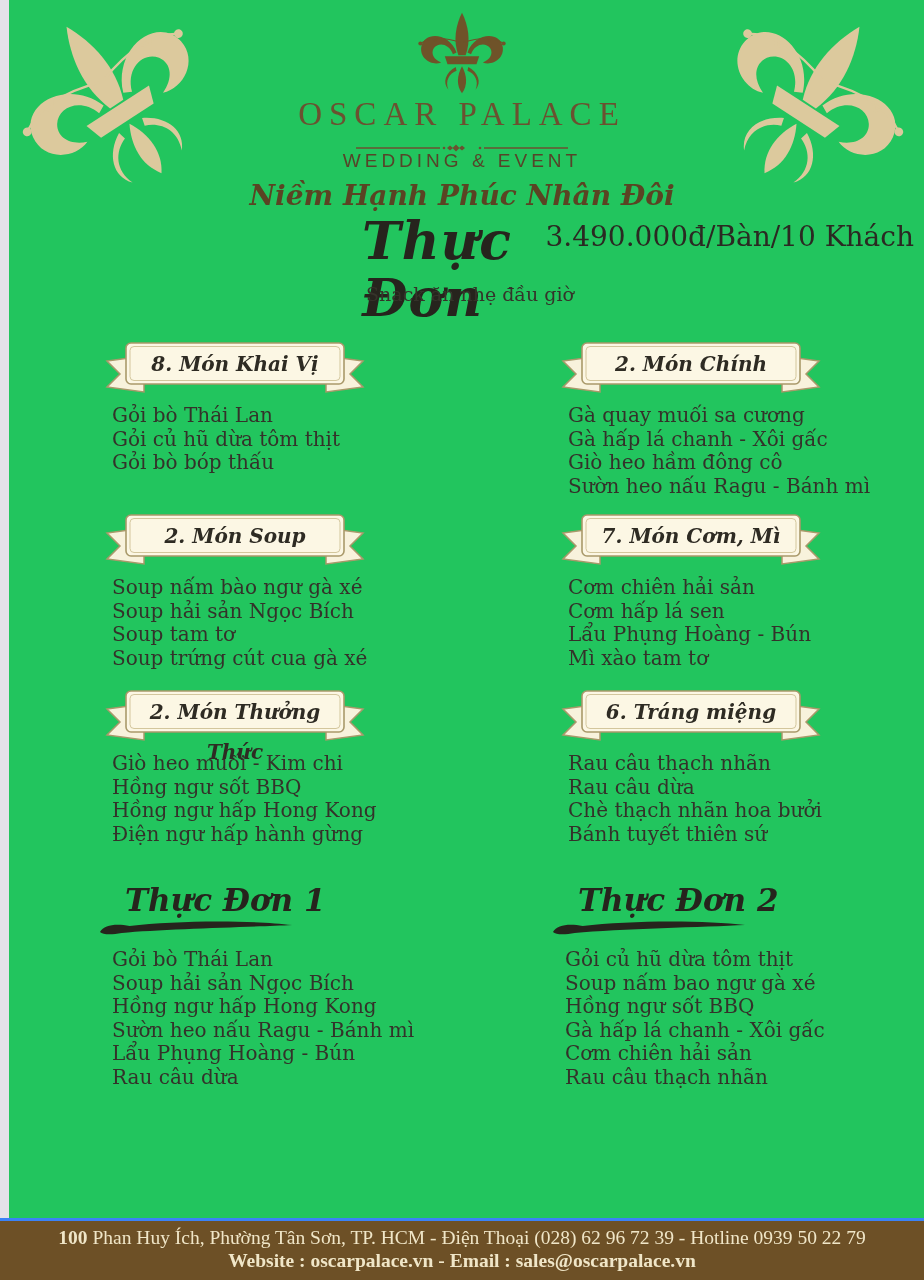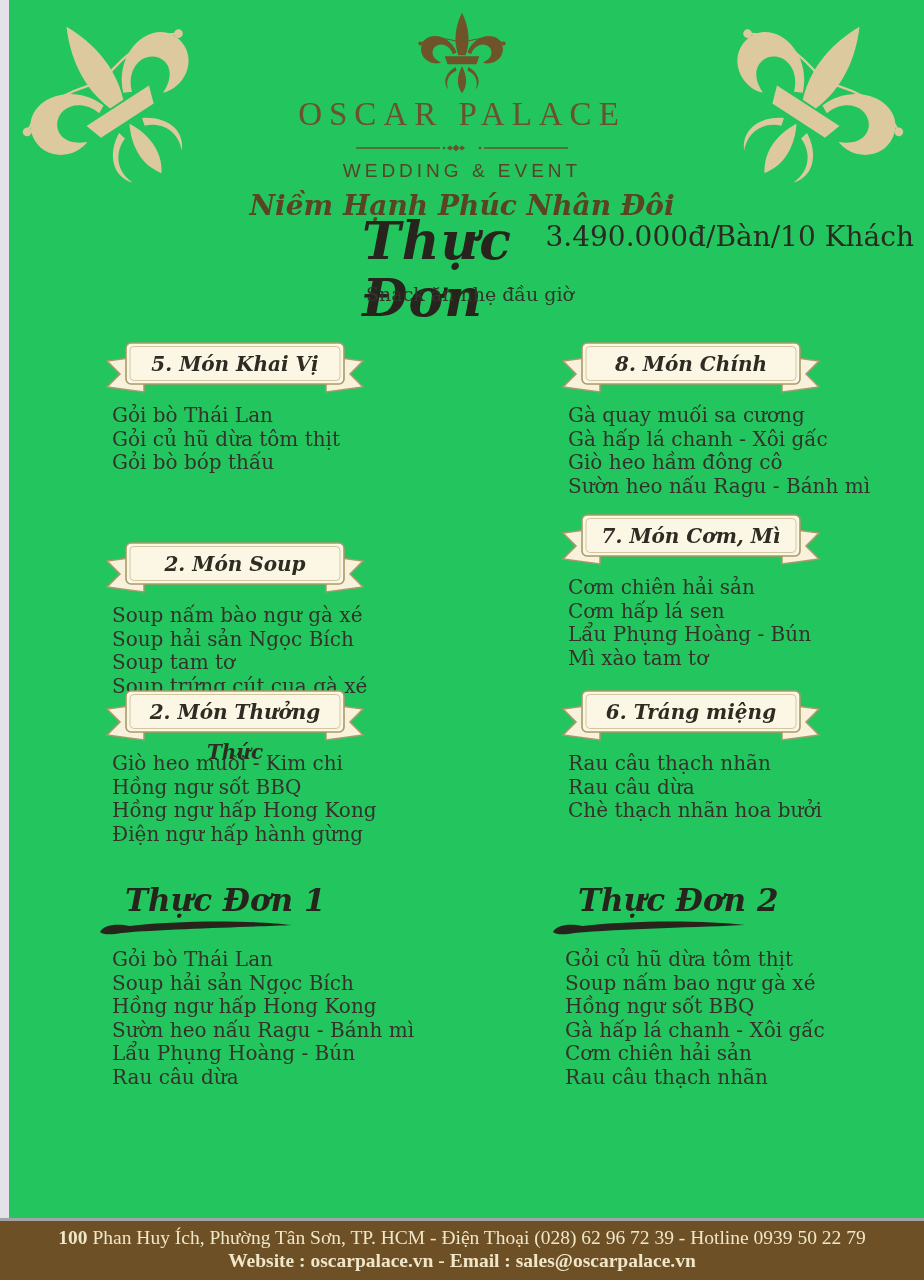--- a/index.html
+++ b/index.html
@@ -13,46 +13,46 @@
   .corner{position:absolute;color:#dcc99d;width:196px;height:212px;}
   .corner svg{width:100%;height:100%;}
   .corner-left{left:16px;top:-6px;transform:rotate(-33deg);}
   .corner-right{right:14px;top:-6px;transform:scaleX(-1) rotate(-33deg);}
   
   .brand{position:absolute;left:0;top:0;width:100%;text-align:center;}
   .logo-fleur{height:86px;margin-top:10px;color:#6f5329;}
   .logo-fleur svg{height:86px;width:92px;}
   .brand-name{margin-top:0px;font-family:"Liberation Serif",serif;font-size:33px;letter-spacing:7px;color:#6b5130;}
   .divider{margin:5px auto 0;width:212px;height:10px;color:#6b5130;}
-  .brand-sub{margin-top:12px;font-family:"Liberation Sans",sans-serif;font-size:19px;letter-spacing:4px;color:#564429;}
+  .brand-sub{margin-top:2px;font-family:"Liberation Sans",sans-serif;font-size:19px;letter-spacing:4px;color:#564429;}
   .brand-tagline{margin-top:7px;font-style:italic;font-weight:bold;font-size:28px;color:#5a4423;}
   
   .title-row{position:absolute;left:362px;top:212px;display:flex;align-items:flex-start;}
   .menu-title{font-size:52px;font-style:italic;font-weight:bold;color:#26241d;line-height:1.1;letter-spacing:1px;}
   .menu-price{font-size:28px;color:#2b2922;margin:8px 10px 0 14px;white-space:nowrap;}
   .menu-note{position:absolute;left:330px;top:283px;width:280px;text-align:center;font-size:19px;color:#35332a;}
   
   .menu-section{position:absolute;width:330px;}
   .ribbon{position:relative;width:270px;height:54px;}
   .ribbon svg{position:absolute;left:0;top:0;width:270px;height:54px;}
   .ribbon-label{position:absolute;left:26px;top:4px;width:218px;height:40px;line-height:40px;
     text-align:center;font-style:italic;font-weight:bold;font-size:20px;color:#2e2b23;}
   .items{margin-top:10px;padding-left:12px;}
   .menu-item{font-size:20px;line-height:23.5px;color:#34322a;}
-  .sec-l1{left:100px;top:340px;} .sec-l2{left:100px;top:540px;} .sec-l3{left:100px;top:688px;}
+  .sec-l1{left:100px;top:340px;} .sec-l2{left:100px;top:512px;} .sec-l3{left:100px;top:688px;}
   .sec-r1{left:556px;top:340px;} .sec-r2{left:556px;top:512px;} .sec-r3{left:556px;top:688px;}
   
   .set-menu{position:absolute;width:345px;}
   .set-1{left:95px;top:882px;} .set-2{left:548px;top:882px;}
   .set-title{padding-left:30px;font-size:31px;font-style:italic;font-weight:bold;color:#26241d;}
   .flourish{display:block;margin-top:2px;margin-left:2px;width:198px;height:16px;color:#26241d;}
   .set-items{margin-top:12px;padding-left:17px;}
   
   .footer{position:absolute;left:0;bottom:0;width:100%;height:59px;background:#6d5026;
-    border-top:3px solid #a3a3a3;color:#f0e6c8;font-family:"Liberation Serif",serif;text-align:center;}
+    border-top:3px solid #3b82f6;color:#f0e6c8;font-family:"Liberation Serif",serif;text-align:center;}
   .footer-line1{margin-top:6px;font-size:19.5px;}
   .footer-line1 .num{font-weight:bold;}
   .footer-line2{margin-top:1px;font-size:19.5px;font-weight:bold;}
   .defs-holder{position:absolute;width:0;height:0;overflow:hidden;}
 </style>
 </head>
 <body>
 
 <div class="page">
 
@@ -124,21 +124,21 @@
     <span class="menu-title">Thực Đơn</span>
     <span class="menu-price">3.490.000đ/Bàn/10 Khách</span>
   </div>
   <div class="menu-note">Snack ăn nhẹ đầu giờ</div>
 
   <section class="menu-section sec-l1">
     <div class="ribbon">
       <svg viewBox="0 0 270 54">
           <use href="#ribbon-shape"></use>
         </svg>
-      <span class="ribbon-label">5. Món Khai Vị</span>
+      <span class="ribbon-label">8. Món Khai Vị</span>
     </div>
     <div class="items">
       <div class="menu-item">Gỏi bò Thái Lan</div>
       <div class="menu-item">Gỏi củ hũ dừa tôm thịt</div>
       <div class="menu-item">Gỏi bò bóp thấu</div>
     </div>
   </section>
 
   <section class="menu-section sec-l2">
     <div class="ribbon">
@@ -168,21 +168,21 @@
       <div class="menu-item">Hồng ngư hấp Hong Kong</div>
       <div class="menu-item">Điện ngư hấp hành gừng</div>
     </div>
   </section>
 
   <section class="menu-section sec-r1">
     <div class="ribbon">
       <svg viewBox="0 0 270 54">
           <use href="#ribbon-shape"></use>
         </svg>
-      <span class="ribbon-label">8. Món Chính</span>
+      <span class="ribbon-label">2. Món Chính</span>
     </div>
     <div class="items">
       <div class="menu-item">Gà quay muối sa cương</div>
       <div class="menu-item">Gà hấp lá chanh - Xôi gấc</div>
       <div class="menu-item">Giò heo hầm đông cô</div>
       <div class="menu-item">Sườn heo nấu Ragu - Bánh mì</div>
     </div>
   </section>
 
   <section class="menu-section sec-r2">
@@ -204,20 +204,21 @@
     <div class="ribbon">
       <svg viewBox="0 0 270 54">
           <use href="#ribbon-shape"></use>
         </svg>
       <span class="ribbon-label">6. Tráng miệng</span>
     </div>
     <div class="items">
       <div class="menu-item">Rau câu thạch nhãn</div>
       <div class="menu-item">Rau câu dừa</div>
       <div class="menu-item">Chè thạch nhãn hoa bưởi</div>
+      <div class="menu-item">Bánh tuyết thiên sứ</div>
     </div>
   </section>
 
   <section class="set-menu set-1">
     <div class="set-title">Thực Đơn 1</div>
     <svg class="flourish" viewBox="0 0 200 16">
         <use href="#flourish-shape"></use>
       </svg>
     <div class="set-items">
       <div class="menu-item">Gỏi bò Thái Lan</div>

